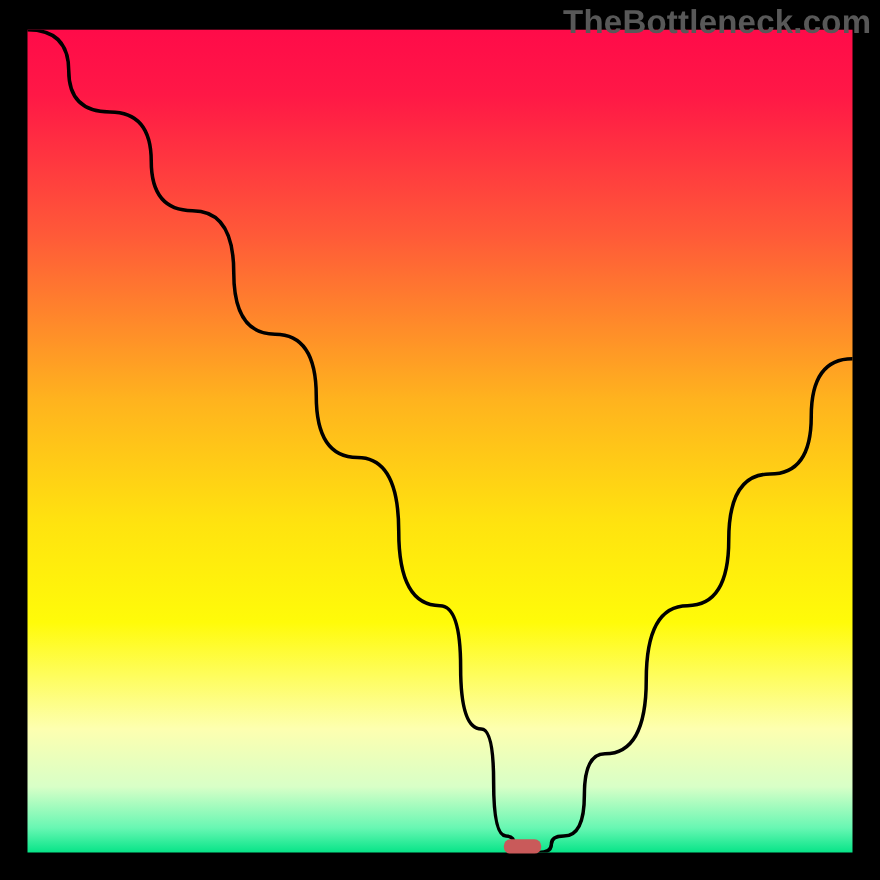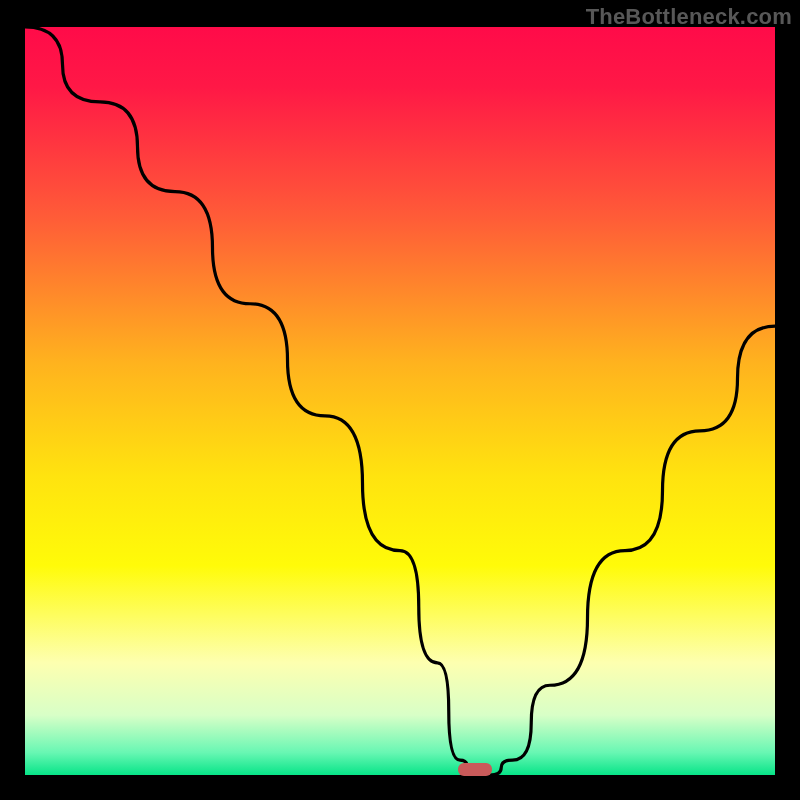--- a/index.html
+++ b/index.html
@@ -21,21 +21,21 @@
     inset: 0;
     width: 800px;
     height: 800px;
     display: block;
   }
   .watermark {
     position: absolute;
     top: 4px;
     right: 8px;
     font-family: Arial, Helvetica, sans-serif;
-    font-size: 22px;
+    font-size: 30px;
     font-weight: 600;
     color: #585858;
     letter-spacing: 0.2px;
     user-select: none;
   }
 </style>
 </head>
 <body>
 
 <div class="frame">

